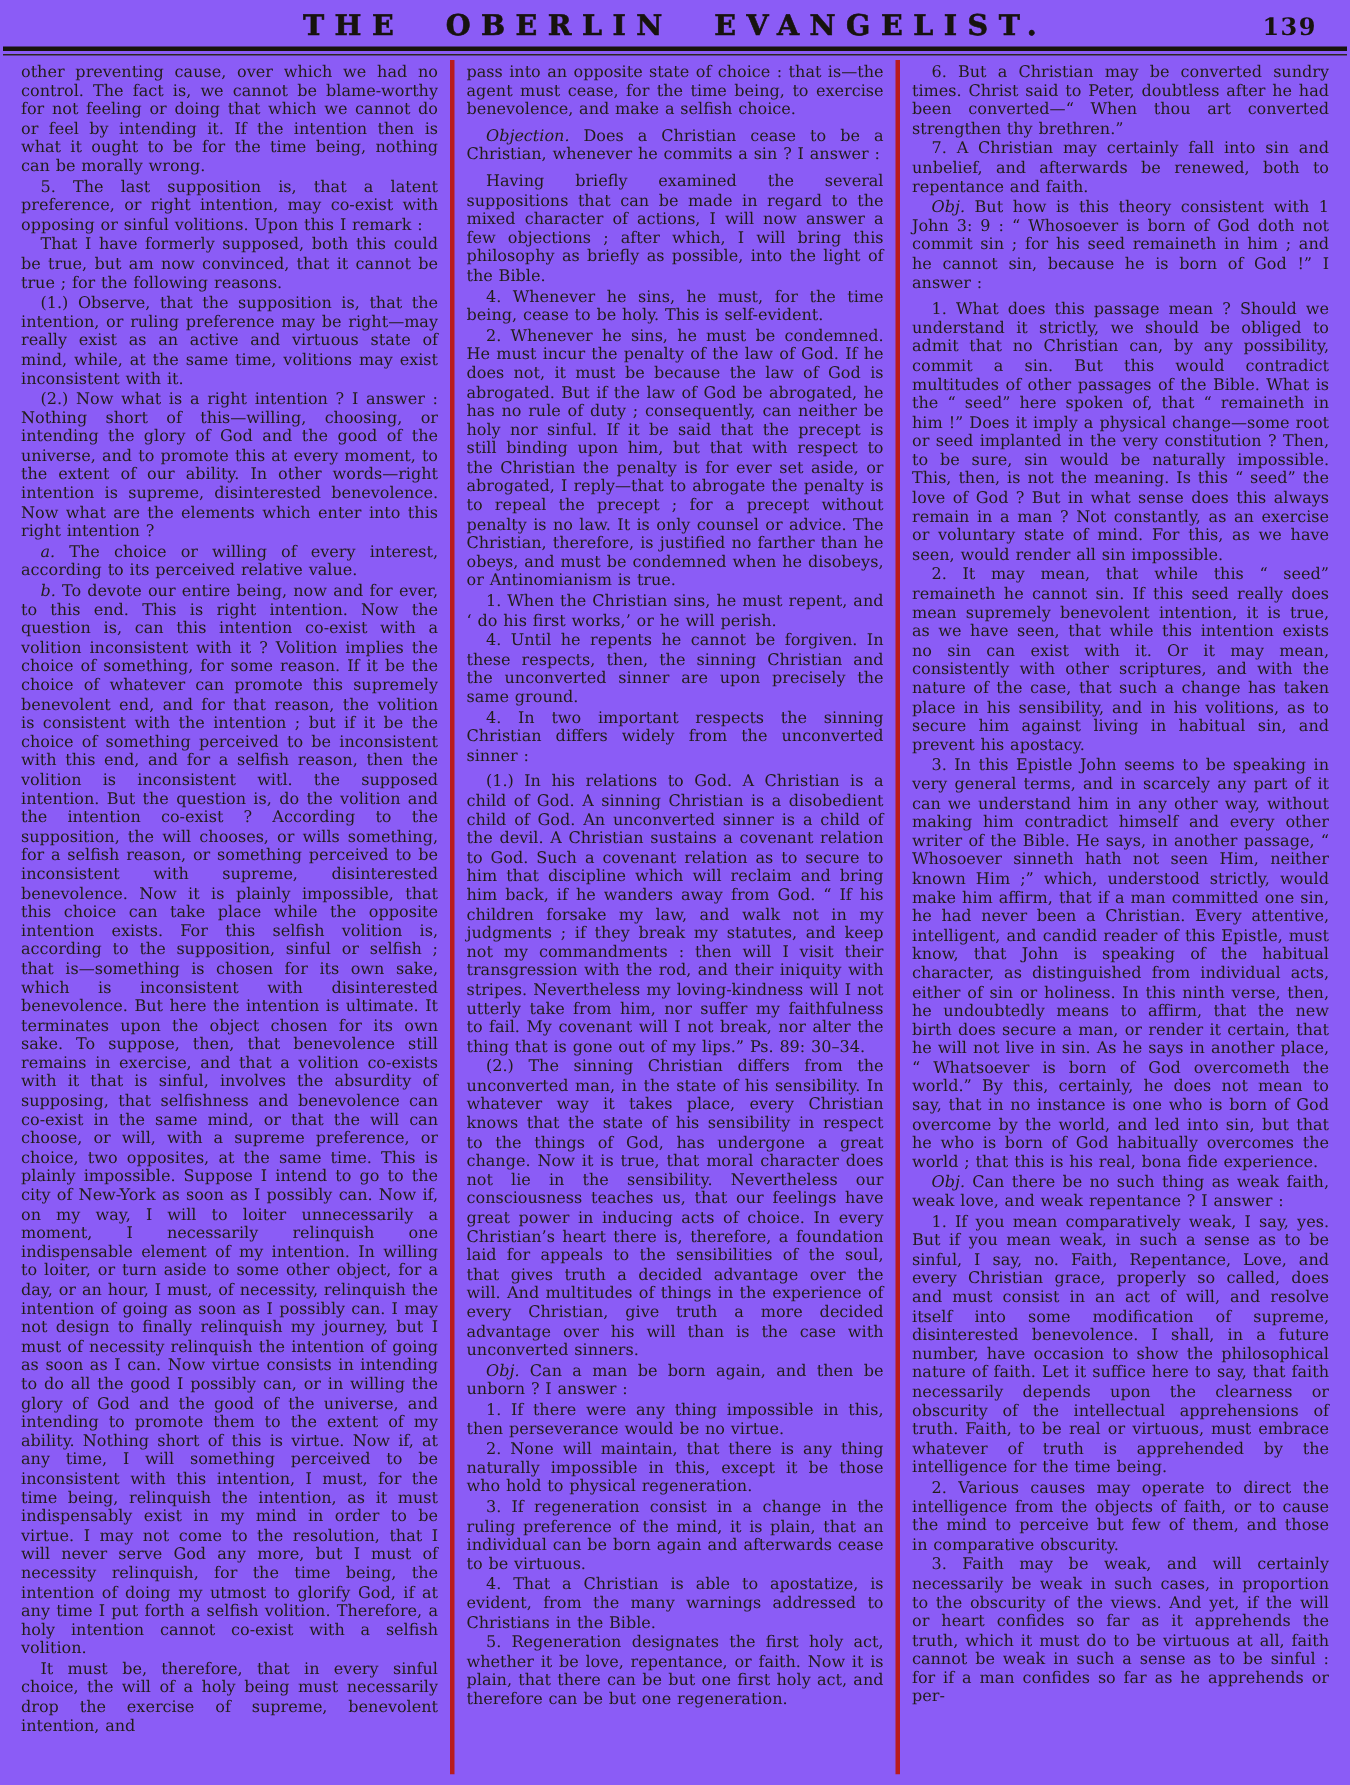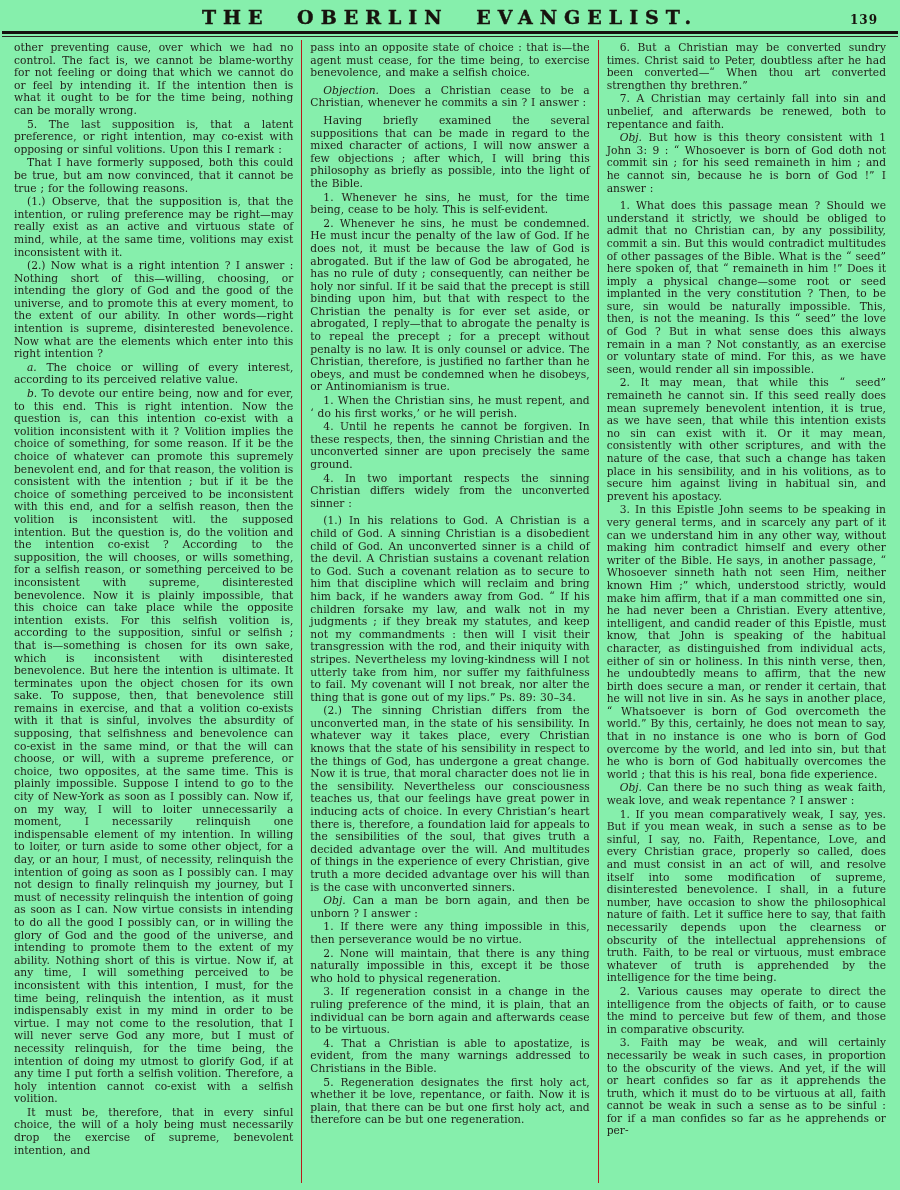--- a/index.html
+++ b/index.html
@@ -5,21 +5,21 @@
   html, body {
     margin: 0;
     padding: 0;
     background: #e9e6de;
   }
   .page {
     position: relative;
     width: 900px;
     height: 1190px;
     margin: 0 auto;
-    background: #86efac;
+    background: #8b5cf6;
     color: #221e19;
     font-family: "DejaVu Serif", "Liberation Serif", serif;
     overflow: hidden;
     box-sizing: border-box;
   }
   .masthead {
     position: relative;
     height: 27px;
     display: flex;
     align-items: flex-end;
@@ -34,21 +34,21 @@
     padding-top: 6px;
     white-space: nowrap;
     color: #17130e;
     -webkit-text-stroke: 0.4px #17130e;
   }
   .page-number {
     position: absolute;
     right: 22px;
     bottom: 0;
     font-weight: bold;
-    font-size: 12px;
+    font-size: 16px;
     letter-spacing: 1px;
     color: #17130e;
   }
   .header-rule {
     height: 2px;
     margin: 4px 2px 0 2px;
     border-top: 3px solid #17130e;
     border-bottom: 1px solid #2b2620;
   }
   .columns {
@@ -62,21 +62,21 @@
   .column {
     flex: 1 1 0;
     padding: 2px 8px 0 8px;
     text-align: justify;
     font-size: 10.7px;
     line-height: 12.6px;
     overflow: hidden;
     hyphens: auto;
   }
   .column + .column {
-    border-left: 1px solid #b91c1c;
+    border-left: 3px solid #b91c1c;
   }
   .column p {
     margin: 0 0 1px 0;
     text-indent: 13px;
     word-spacing: 0.5px;
   }
   .column p.noindent { text-indent: 0; }
   .column p.gap { margin-top: 5px; }
   .column p i { font-style: italic; }
 </style>
@@ -97,21 +97,21 @@
         <p>(1.) Observe, that the supposition is, that the intention, or ruling preference may be right—may really exist as an active and virtuous state of mind, while, at the same time, volitions may exist inconsistent with it.</p>
         <p>(2.) Now what is a right intention ?  I answer : Nothing short of this—willing, choosing, or intending the glory of God and the good of the universe, and to promote this at every moment, to the extent of our ability.  In other words—right intention is supreme, disinterested benevolence. Now what are the elements which enter into this right intention ?</p>
         <p><i>a. </i>The choice or willing of every interest, according to its perceived relative value.</p>
         <p><i>b. </i>To devote our entire being, now and for ever, to this end.  This is right intention.  Now the question is, can this intention co-exist with a volition inconsistent with it ?  Volition implies the choice of something, for some reason.  If it be the choice of whatever can promote this supremely benevolent end, and for that reason, the volition is consistent with the intention ; but if it be the choice of something perceived to be inconsistent with this end, and for a selfish reason, then the volition is inconsistent witl. the supposed intention. But the question is, do the volition and the intention co-exist ?  According to the supposition, the will chooses, or wills something, for a selfish reason, or something perceived to be inconsistent with supreme, disinterested benevolence.  Now it is plainly impossible, that this choice can take place while the opposite intention exists.  For this selfish volition is, according to the supposition, sinful or selfish ; that is—something is chosen for its own sake, which is inconsistent with disinterested benevolence.  But here the intention is ultimate.  It terminates upon the object chosen for its own sake.  To suppose, then, that benevolence still remains in exercise, and that a volition co-exists with it that is sinful, involves the absurdity of supposing, that selfishness and benevolence can co-exist in the same mind, or that the will can choose, or will, with a supreme preference, or choice, two opposites, at the same time.  This is plainly impossible.  Suppose I intend to go to the city of New-York as soon as I possibly can.  Now if, on my way, I will to loiter unnecessarily a moment, I necessarily relinquish one indispensable element of my intention.  In willing to loiter, or turn aside to some other object, for a day, or an hour, I must, of necessity, relinquish the intention of going as soon as I possibly can.  I may not design to finally relinquish my journey, but I must of necessity relinquish the intention of going as soon as I can.  Now virtue consists in intending to do all the good I possibly can, or in willing the glory of God and the good of the universe, and intending to promote them to the extent of my ability.  Nothing short of this is virtue.  Now if, at any time, I will something perceived to be inconsistent with this intention, I must, for the time being, relinquish the intention, as it must indispensably exist in my mind in order to be virtue. I may not come to the resolution, that I will never serve God any more, but I must of necessity relinquish, for the time being, the intention of doing my utmost to glorify God, if at any time I put forth a selfish volition.  Therefore, a holy intention cannot co-exist with a selfish volition.</p>
         <p>It must be, therefore, that in every sinful choice, the will of a holy being must necessarily drop the exercise of supreme, benevolent intention, and</p>
       </div>
     <div class="column">
         <p class="noindent">pass into an opposite state of choice : that is—the agent must cease, for the time being, to exercise benevolence, and make a selfish choice.</p>
         <p class="gap"><i>Objection. </i>Does a Christian cease to be a Christian, whenever he commits a sin ?  I answer :</p>
         <p class="gap">Having briefly examined the several suppositions that can be made in regard to the mixed character of actions, I will now answer a few objections ; after which, I will bring this philosophy as briefly as possible, into the light of the Bible.</p>
-        <p>1. Whenever he sins, he must, for the time being, cease to be holy.  This is self-evident.</p>
+        <p>4. Whenever he sins, he must, for the time being, cease to be holy.  This is self-evident.</p>
         <p>2. Whenever he sins, he must be condemned. He must incur the penalty of the law of God.  If he does not, it must be because the law of God is abrogated.  But if the law of God be abrogated, he has no rule of duty ; consequently, can neither be holy nor sinful.  If it be said that the precept is still binding upon him, but that with respect to the Christian the penalty is for ever set aside, or abrogated, I reply—that to abrogate the penalty is to repeal the precept ; for a precept without penalty is no law.  It is only counsel or advice. The Christian, therefore, is justified no farther than he obeys, and must be condemned when he disobeys, or Antinomianism is true.</p>
         <p>1. When the Christian sins, he must repent, and ‘ do his first works,’ or he will perish.</p>
         <p>4. Until he repents he cannot be forgiven.  In these respects, then, the sinning Christian and the unconverted sinner are upon precisely the same ground.</p>
         <p>4. In two important respects the sinning Christian differs widely from the unconverted sinner :</p>
         <p class="gap">(1.) In his relations to God.  A Christian is a child of God.  A sinning Christian is a disobedient child of God.  An unconverted sinner is a child of the devil.  A Christian sustains a covenant relation to God.  Such a covenant relation as to secure to him that discipline which will reclaim and bring him back, if he wanders away from God.  “ If his children forsake my law, and walk not in my judgments ; if they break my statutes, and keep not my commandments : then will I visit their transgression with the rod, and their iniquity with stripes.  Nevertheless my loving-kindness will I not utterly take from him, nor suffer my faithfulness to fail.  My covenant will I not break, nor alter the thing that is gone out of my lips.”  Ps. 89: 30–34.</p>
         <p>(2.) The sinning Christian differs from the unconverted man, in the state of his sensibility.  In whatever way it takes place, every Christian knows that the state of his sensibility in respect to the things of God, has undergone a great change. Now it is true, that moral character does not lie in the sensibility.  Nevertheless our consciousness teaches us, that our feelings have great power in inducing acts of choice.  In every Christian’s heart there is, therefore, a foundation laid for appeals to the sensibilities of the soul, that gives truth a decided advantage over the will.  And multitudes of things in the experience of every Christian, give truth a more decided advantage over his will than is the case with unconverted sinners.</p>
         <p><i>Obj. </i>Can a man be born again, and then be unborn ?  I answer :</p>
         <p>1. If there were any thing impossible in this, then perseverance would be no virtue.</p>
         <p>2. None will maintain, that there is any thing naturally impossible in this, except it be those who hold to physical regeneration.</p>
         <p>3. If regeneration consist in a change in the ruling preference of the mind, it is plain, that an individual can be born again and afterwards cease to be virtuous.</p>

